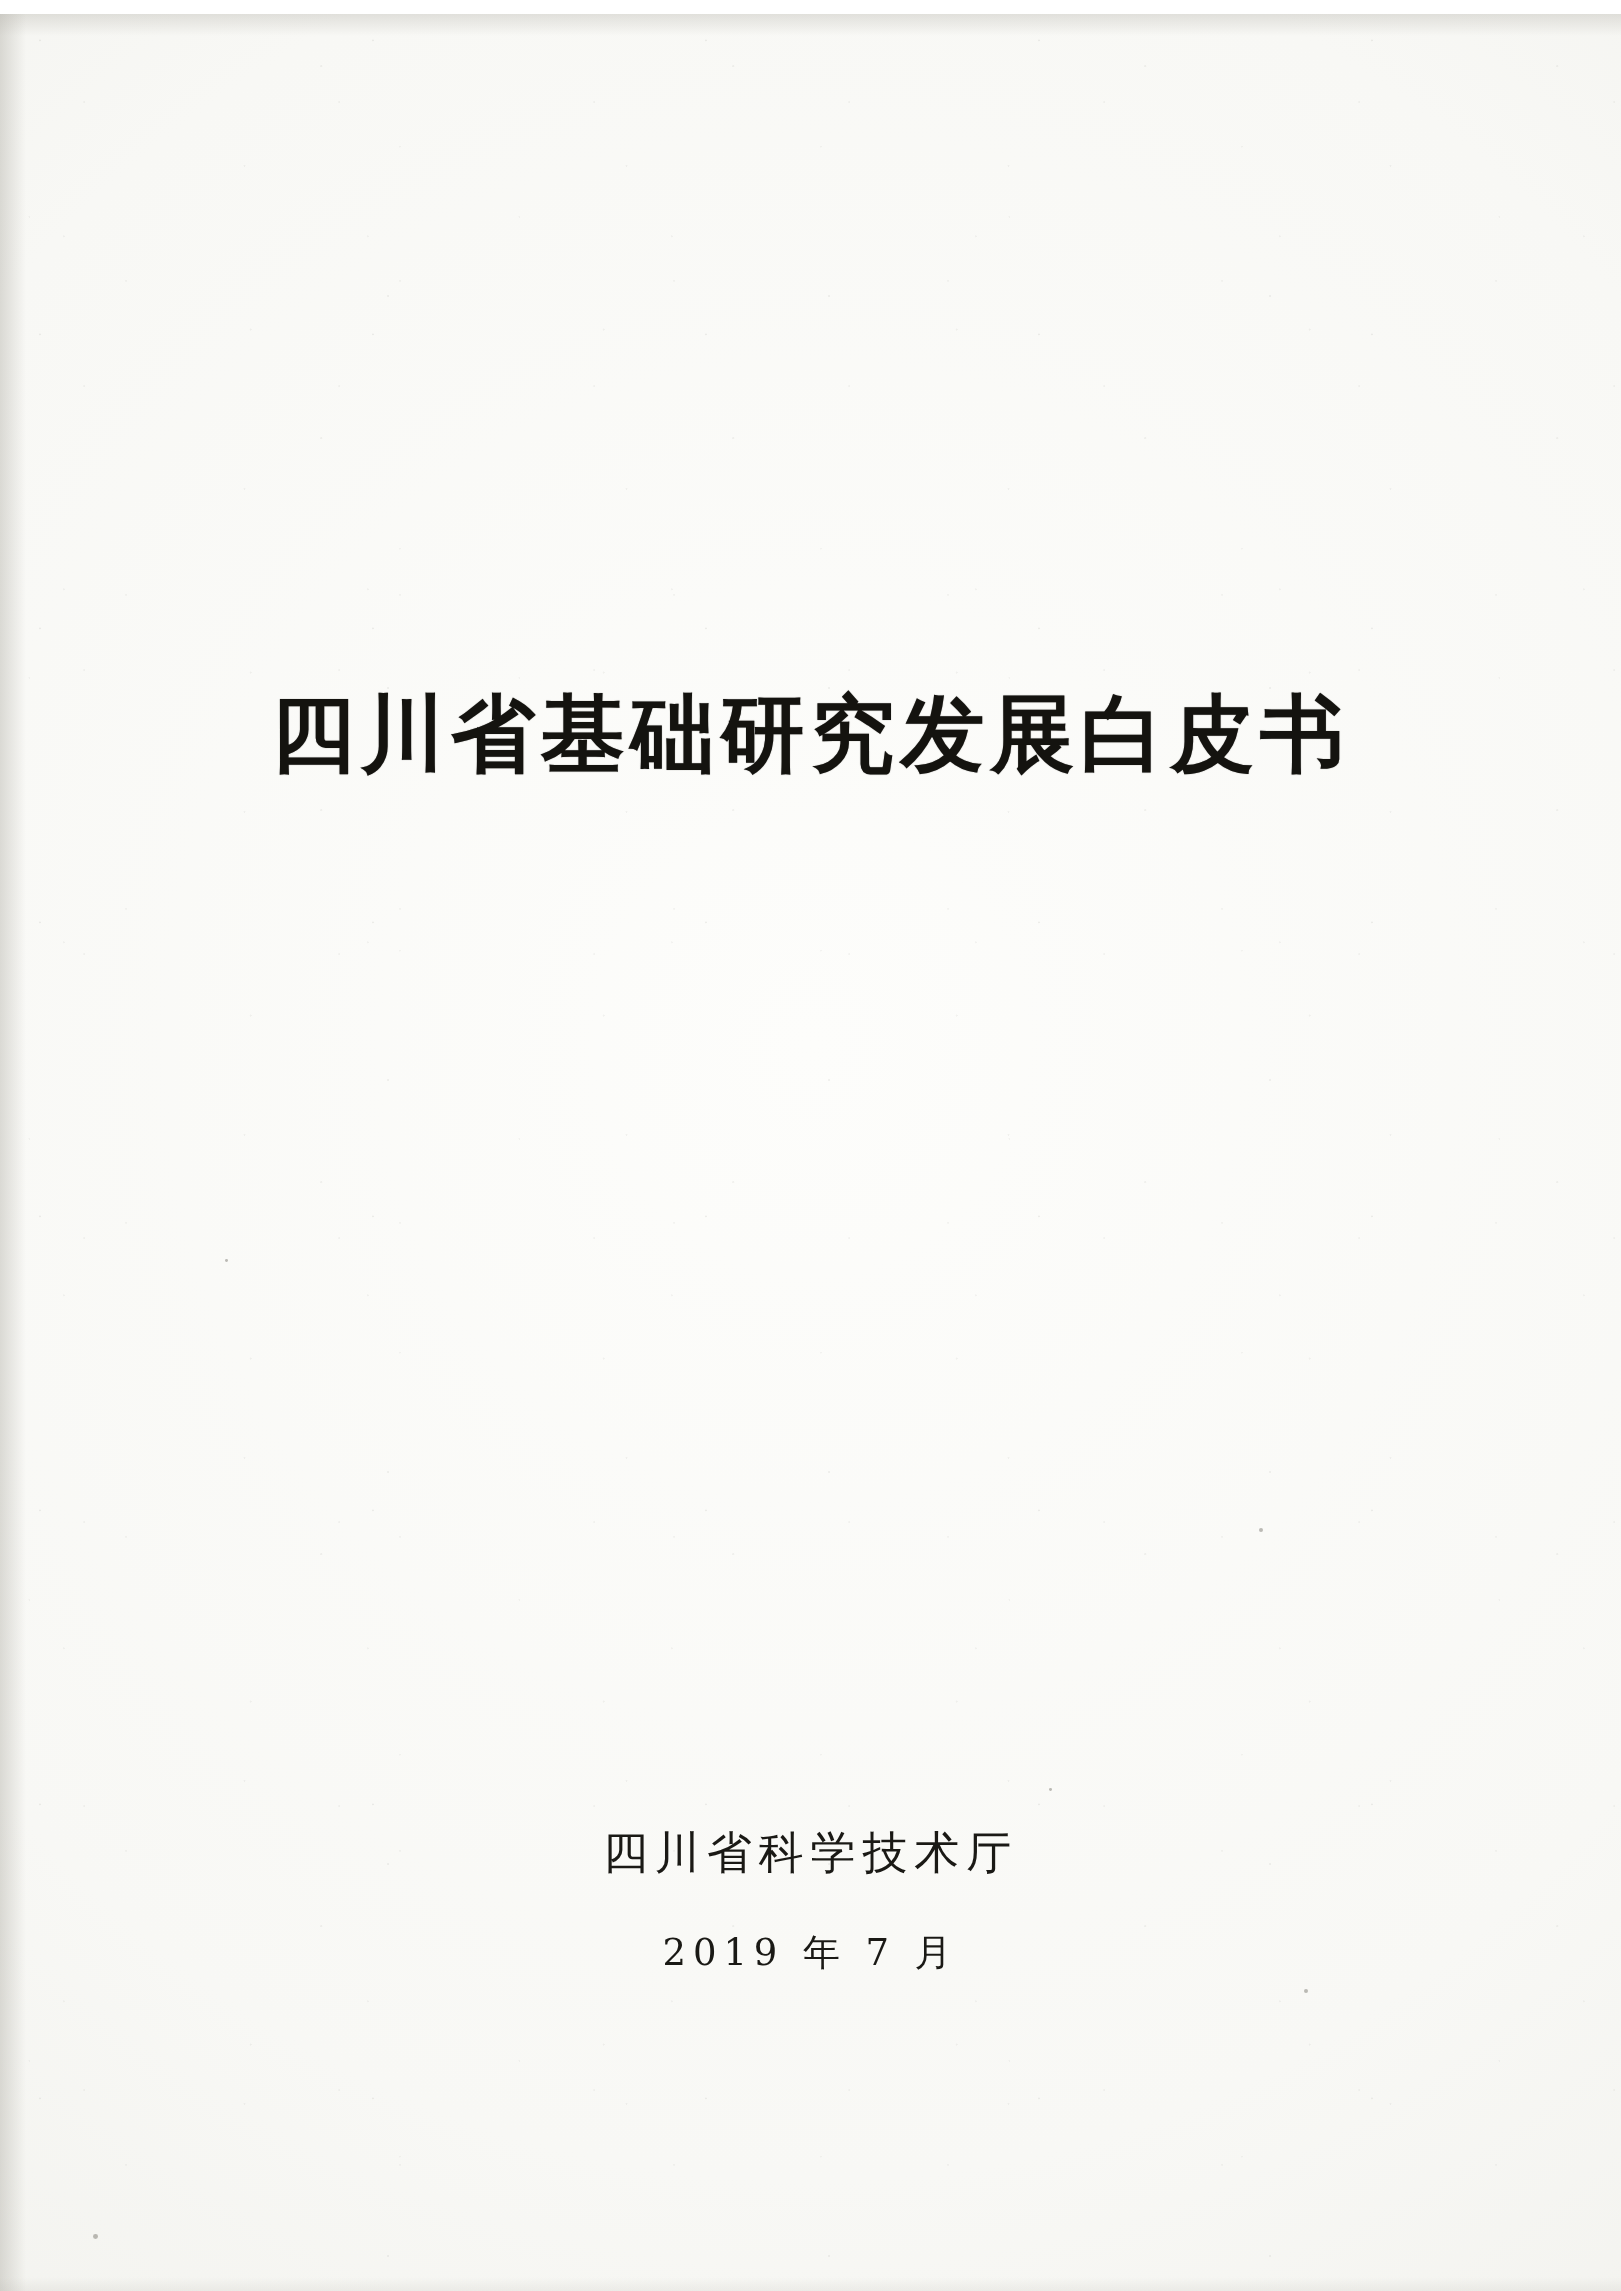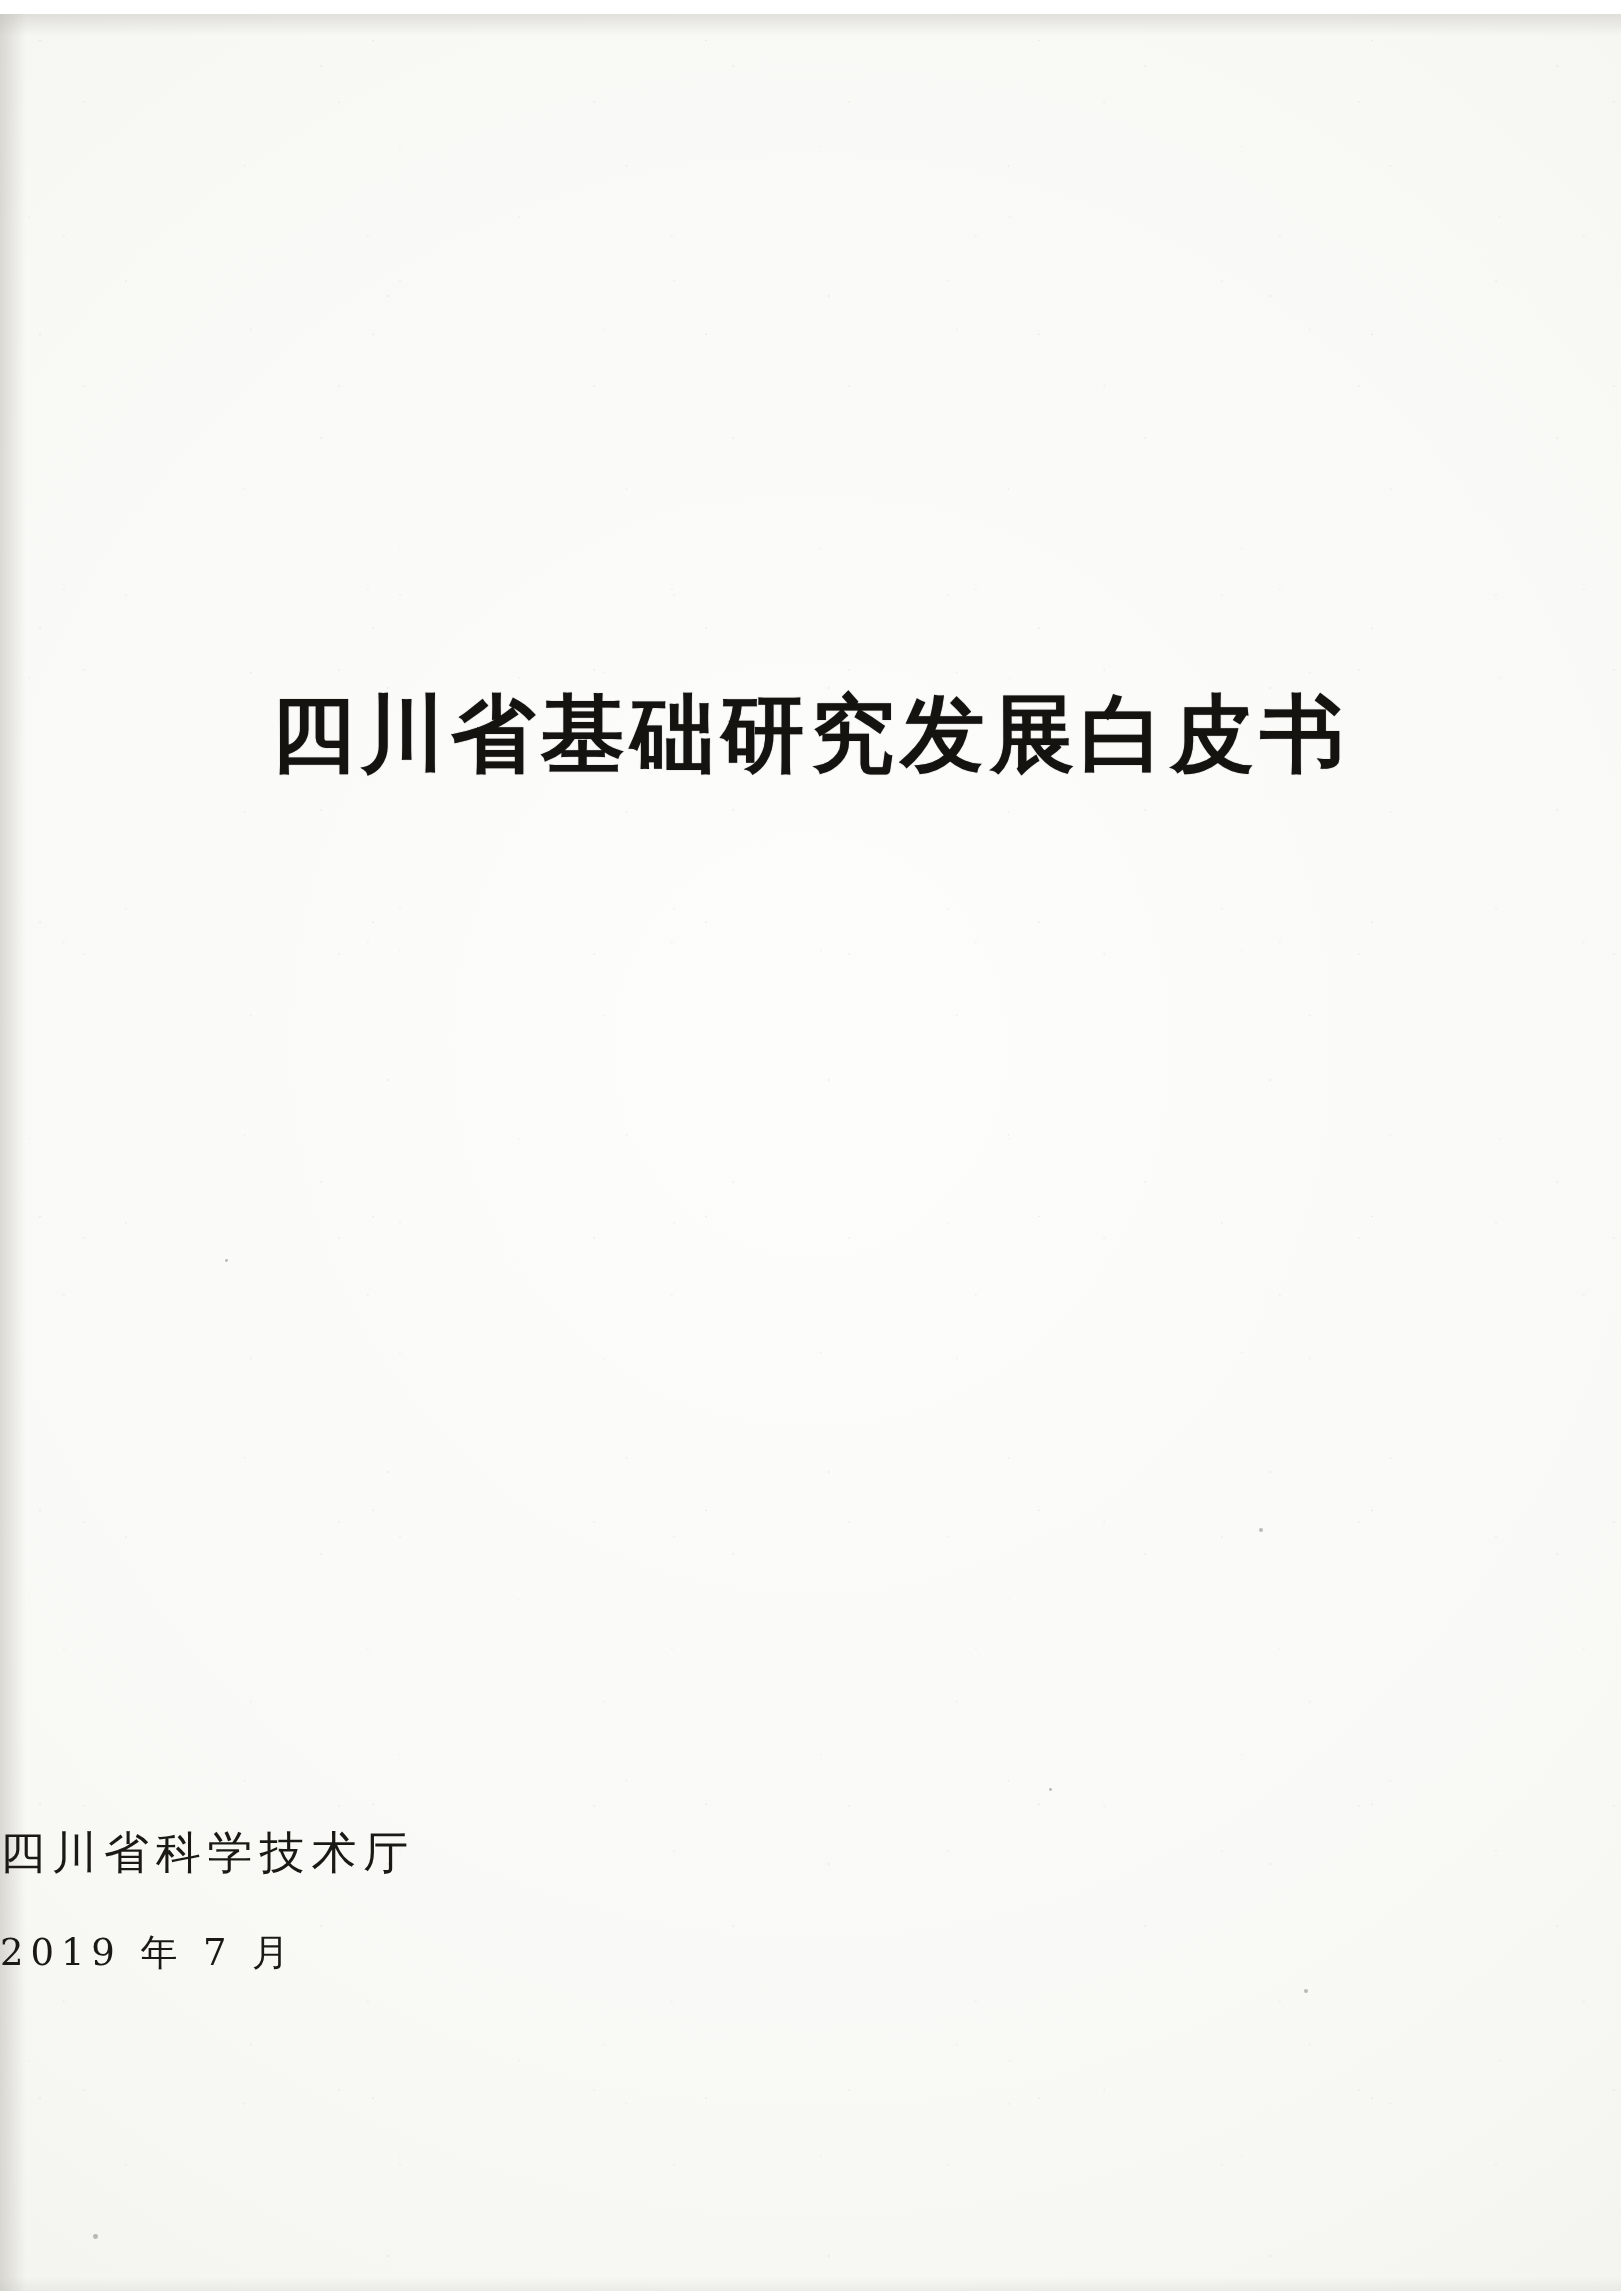--- a/index.html
+++ b/index.html
@@ -89,21 +89,21 @@
     color: #14130f;
     text-shadow: 0 0 1px rgba(20,19,15,0.55);
     white-space: nowrap;
   }
 
   .cover-footer {
     position: absolute;
     top: 1803px;
     left: 0;
     width: 100%;
-    text-align: left;
+    text-align: center;
   }
 
   .cover-issuer {
     font-family: "DejaVu Serif", "Liberation Serif", serif;
     font-size: 45px;
     letter-spacing: 6.9px;
     color: #1a1915;
     line-height: 1.6;
     white-space: nowrap;
   }

